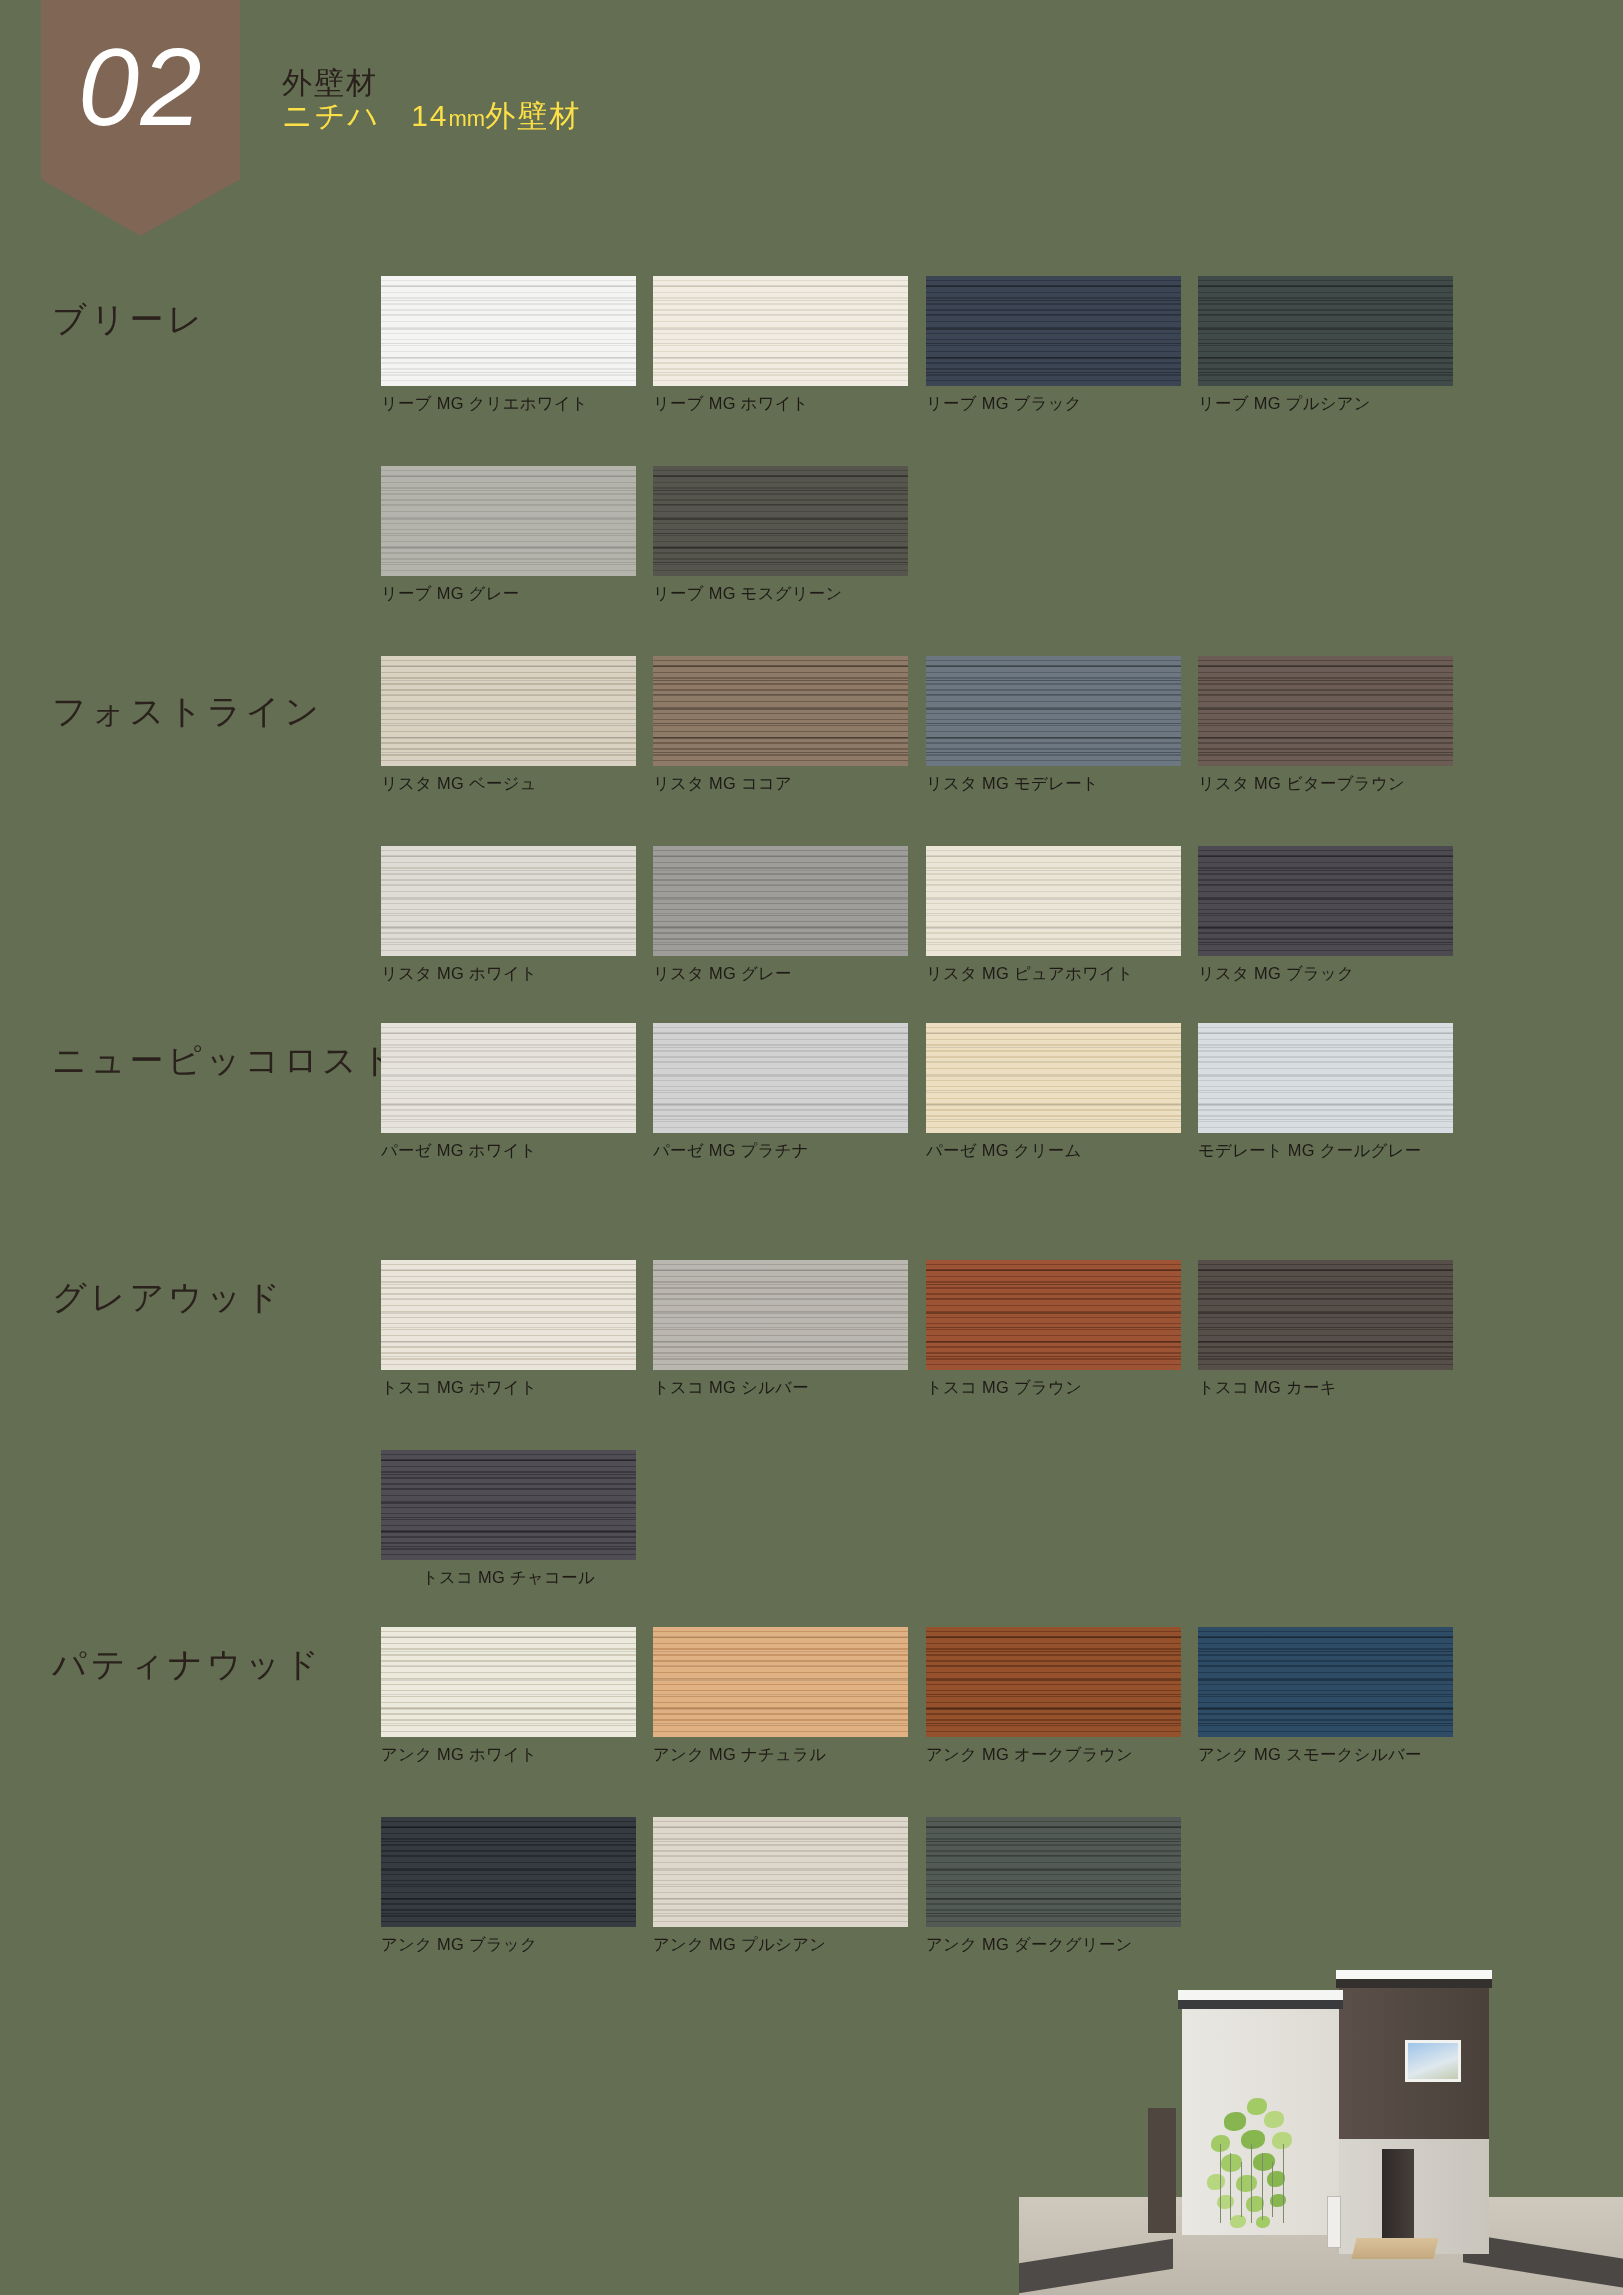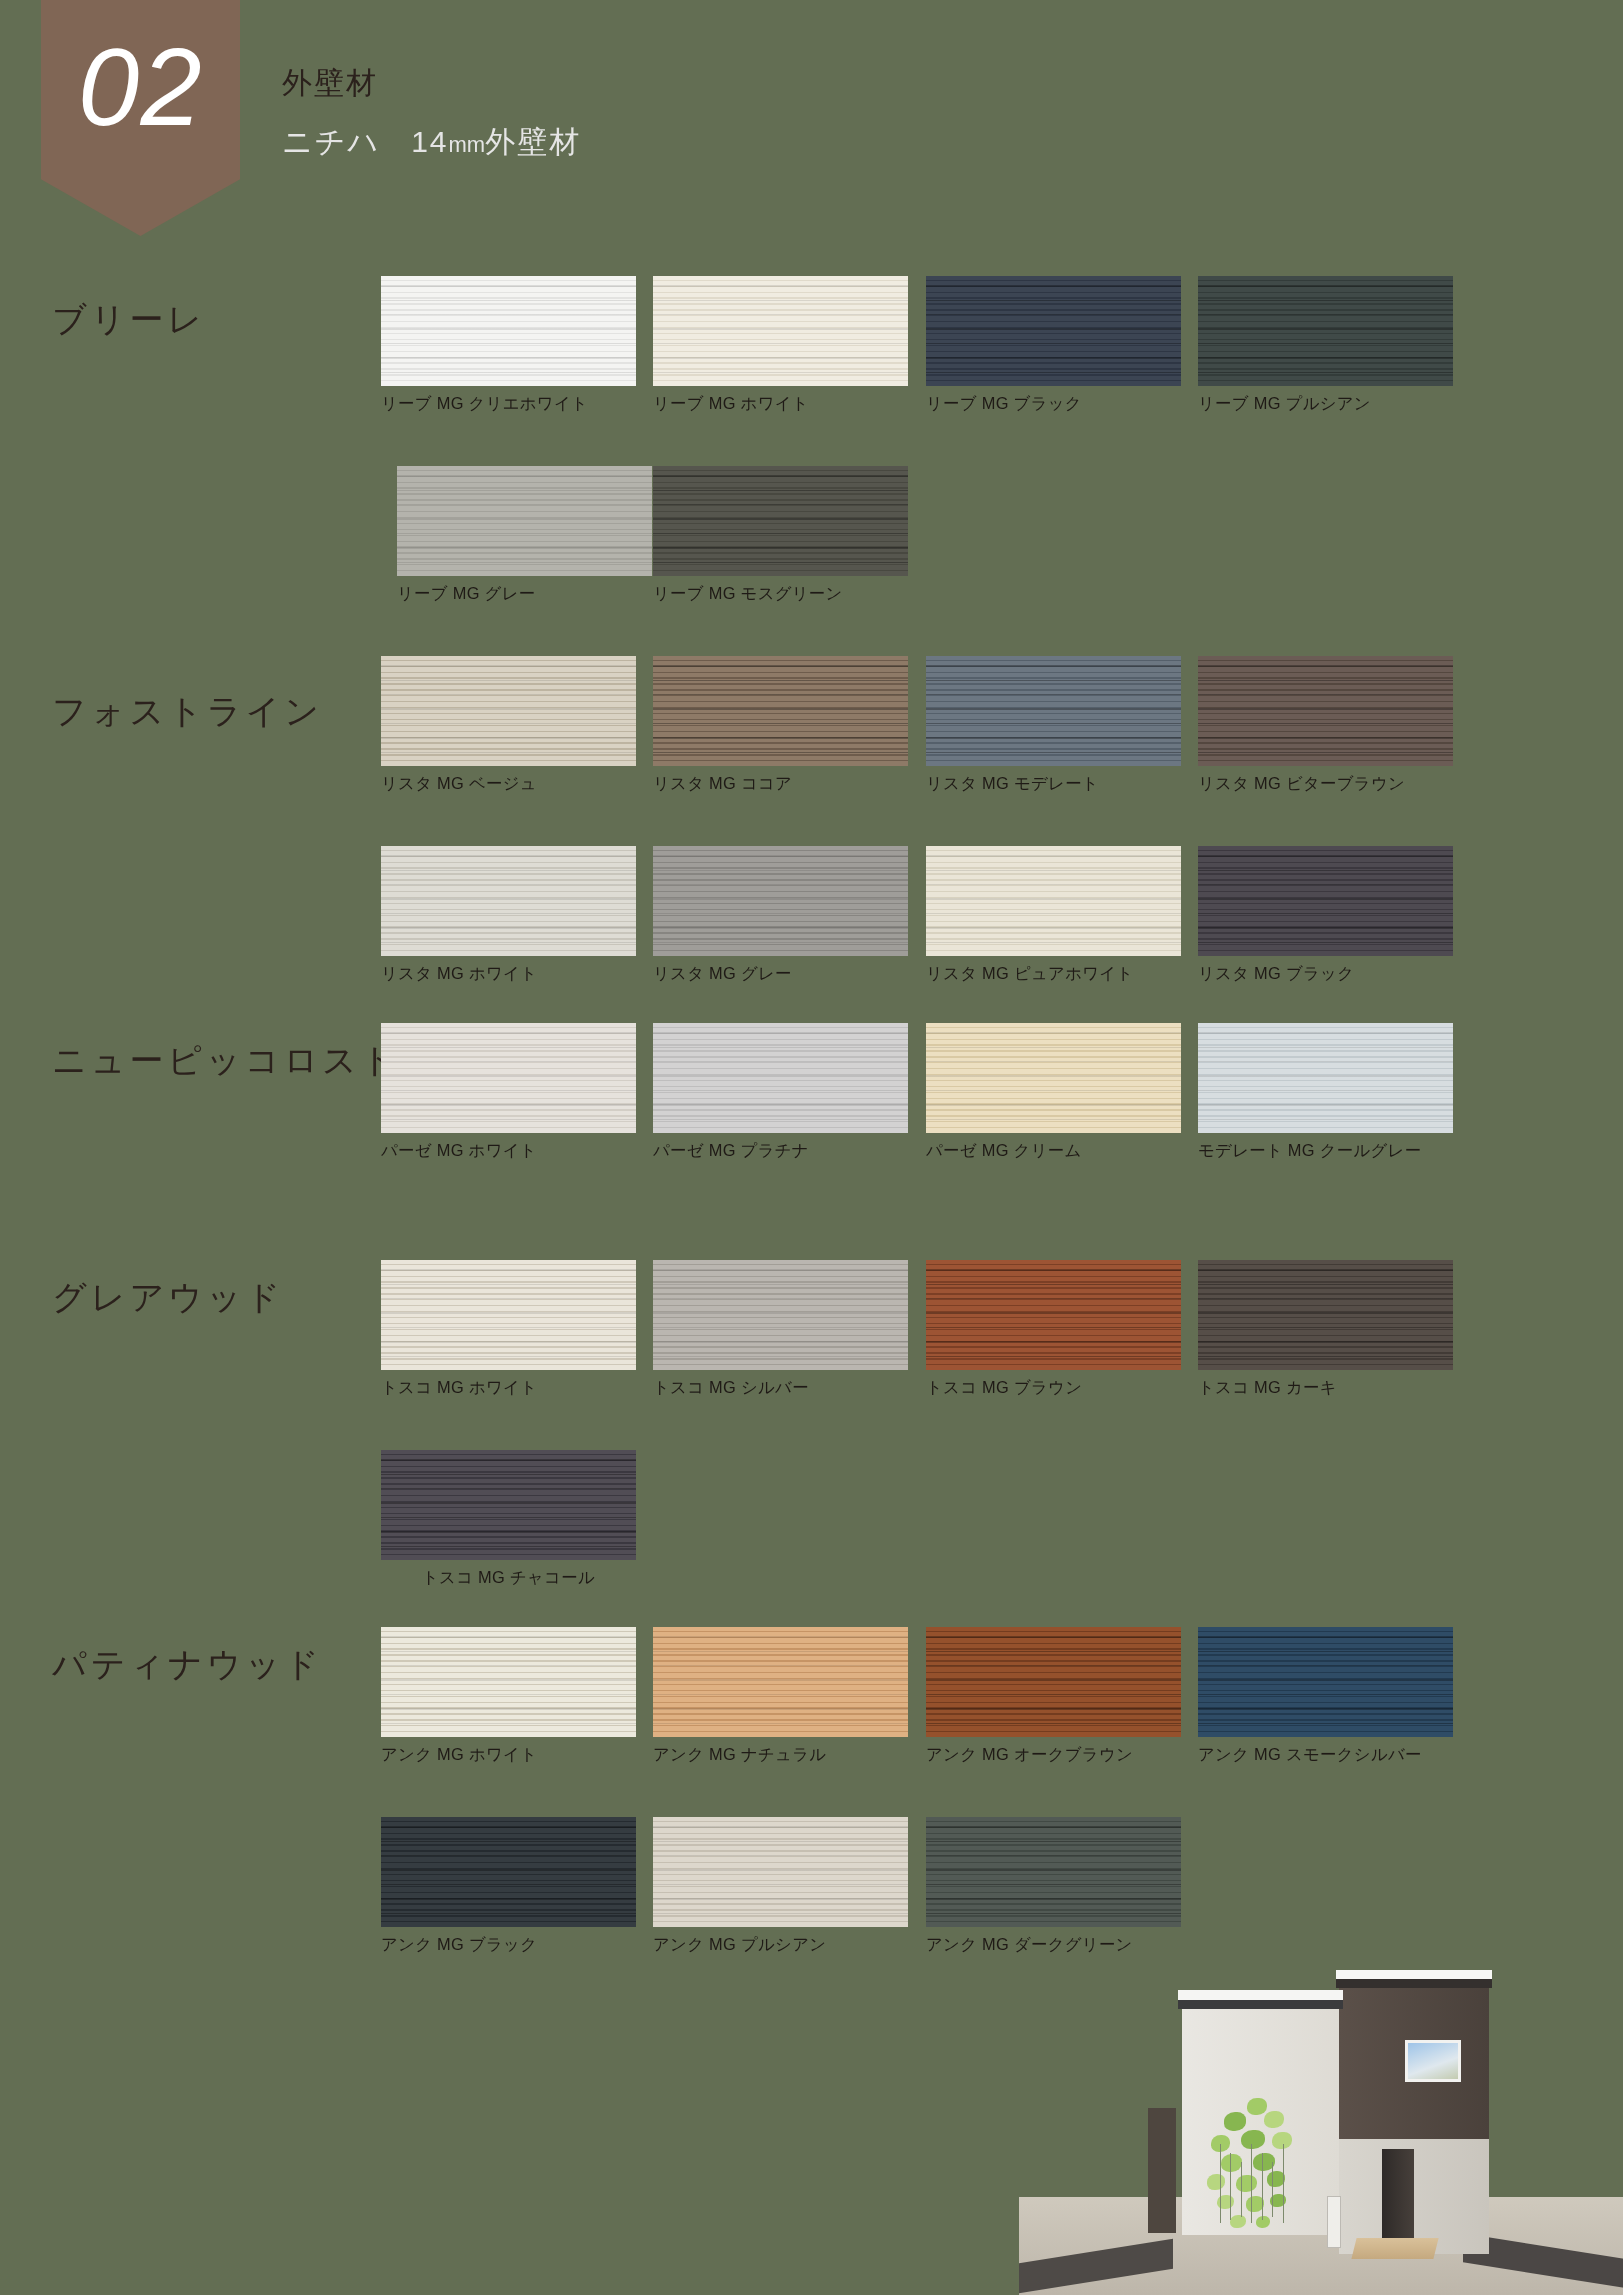--- a/index.html
+++ b/index.html
@@ -51,25 +51,24 @@
     left: 282px;
     top: 66px;
   }
   .header-line1 {
     color: #2b211c;
     font-size: 30px;
     line-height: 1.1;
     letter-spacing: 2px;
   }
   .header-line2 {
-    color: #e5e5e5;
+    color: #fde047;
     font-size: 30px;
     line-height: 1.1;
     letter-spacing: 2px;
-    margin-top: 26px;
   }
   .mm { font-size: 22px; letter-spacing: 0; }
 
   
   .section { position: absolute; left: 0; width: 1624px; }
 
   .section-title {
     position: absolute;
     left: 52px;
     color: #2b211c;
@@ -248,21 +247,21 @@
               <div class="swatch-label">リーブ MG ブラック</div>
             </div>
             <div class="swatch-cell" style="left: 817px;">
               <div class="swatch" style="background: repeating-linear-gradient(0deg, rgb(64, 74, 72) 0px, rgb(64, 74, 72) 4.6px, rgb(51, 60, 58) 4.6px, rgb(51, 60, 58) 5.9px), repeating-linear-gradient(90deg, rgba(0, 0, 0, 0.05) 0px, rgba(0, 0, 0, 0.05) 0.7px, rgba(255, 255, 255, 0.05) 0.7px, rgba(255, 255, 255, 0.05) 15px), rgb(64, 74, 72);">
                 <div class="lines" style="background: repeating-linear-gradient(0deg, rgba(0, 0, 0, 0) 0px, rgba(0, 0, 0, 0) 13px, rgba(0, 0, 0, 0.3) 13px, rgba(0, 0, 0, 0.3) 14.4px);"></div>
               </div>
               <div class="swatch-label">リーブ MG プルシアン</div>
             </div>
           </div>
           <div class="swatch-row">
-            <div class="swatch-cell" style="left: 16px;">
+            <div class="swatch-cell" style="left: 0px;">
               <div class="swatch" style="background: repeating-linear-gradient(0deg, rgb(180, 179, 172) 0px, rgb(180, 179, 172) 4.6px, rgb(163, 162, 155) 4.6px, rgb(163, 162, 155) 5.9px), repeating-linear-gradient(90deg, rgba(0, 0, 0, 0.05) 0px, rgba(0, 0, 0, 0.05) 0.7px, rgba(255, 255, 255, 0.05) 0.7px, rgba(255, 255, 255, 0.05) 15px), rgb(180, 179, 172);">
                 <div class="lines" style="background: repeating-linear-gradient(0deg, rgba(0, 0, 0, 0) 0px, rgba(0, 0, 0, 0) 13px, rgba(0, 0, 0, 0.1) 13px, rgba(0, 0, 0, 0.1) 14.4px);"></div>
               </div>
               <div class="swatch-label">リーブ MG グレー</div>
             </div>
             <div class="swatch-cell" style="left: 272px;">
               <div class="swatch" style="background: repeating-linear-gradient(0deg, rgb(86, 86, 78) 0px, rgb(86, 86, 78) 4.6px, rgb(72, 72, 64) 4.6px, rgb(72, 72, 64) 5.9px), repeating-linear-gradient(90deg, rgba(0, 0, 0, 0.05) 0px, rgba(0, 0, 0, 0.05) 0.7px, rgba(255, 255, 255, 0.05) 0.7px, rgba(255, 255, 255, 0.05) 15px), rgb(86, 86, 78);">
                 <div class="lines" style="background: repeating-linear-gradient(0deg, rgba(0, 0, 0, 0) 0px, rgba(0, 0, 0, 0) 13px, rgba(0, 0, 0, 0.3) 13px, rgba(0, 0, 0, 0.3) 14.4px);"></div>
               </div>
               <div class="swatch-label">リーブ MG モスグリーン</div>

